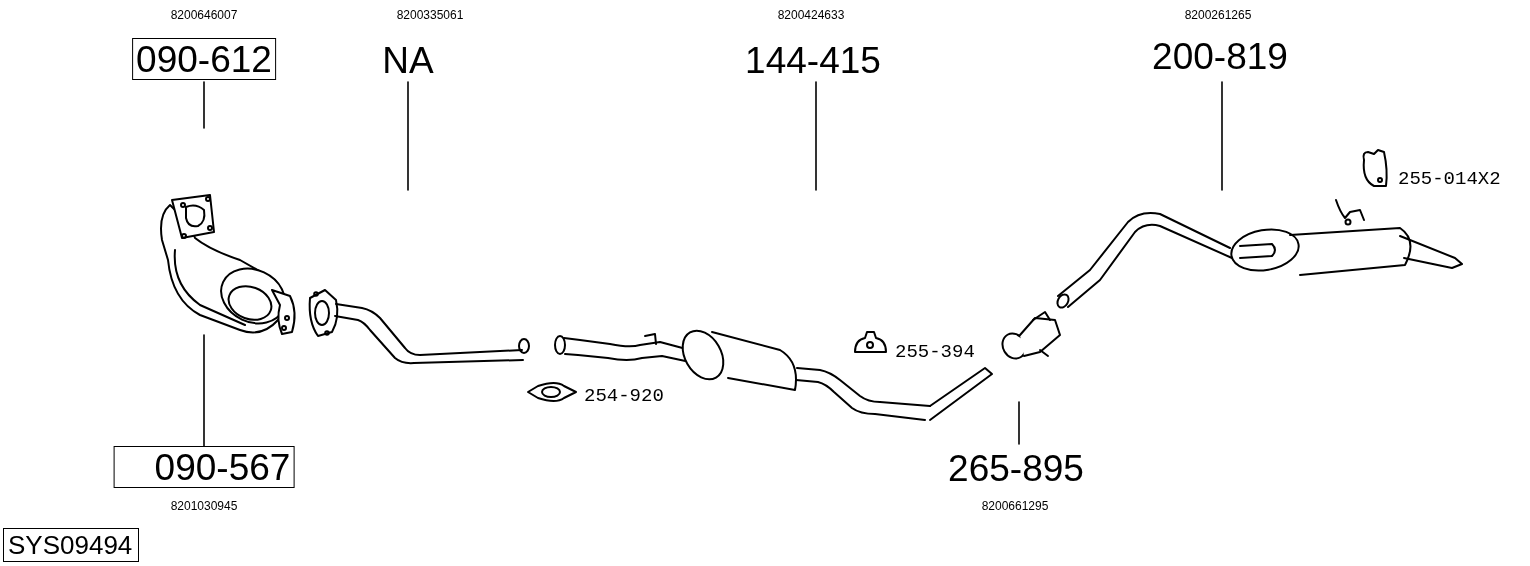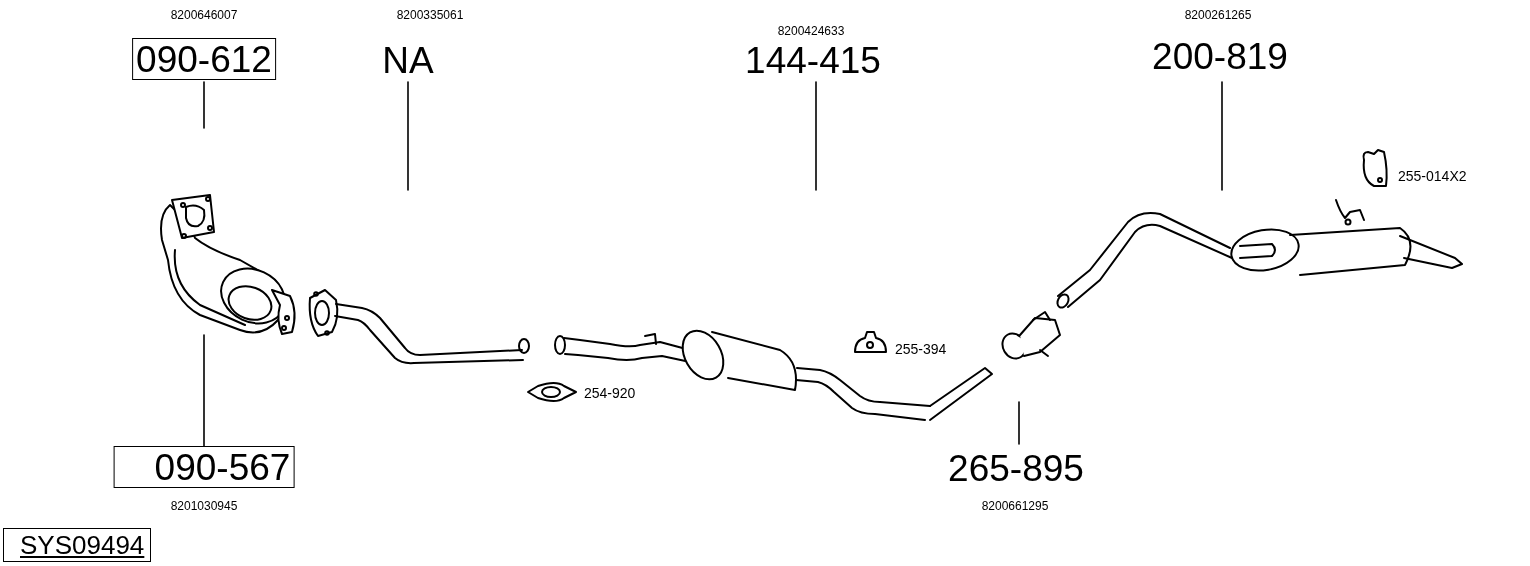--- a/index.html
+++ b/index.html
@@ -1,23 +1,23 @@
 <!DOCTYPE html>
 <html><head>
 <meta charset="utf-8">
 <style>
   html, body { margin:0; padding:0; background:#ffffff; }
   body { width:1530px; height:566px; position:relative; overflow:hidden;
          font-family:"Liberation Sans", sans-serif; color:#000; }
   .oe { position:absolute; font-size:12px; transform:translateX(-50%); white-space:nowrap; }
   .pn { position:absolute; font-size:37px; transform:translateX(-50%); white-space:nowrap; line-height:1; }
   .pn.boxed { border:1.5px solid #000; padding:2px 3px 1px 3px; }
-  .acc { position:absolute; font-size:14px; white-space:nowrap; }
+  .acc { position:absolute; font-size:19px; white-space:nowrap;font-family:Liberation Mono, monospace; }
   .sys { position:absolute; left:3px; top:528px; font-size:26px; border:1.5px solid #000;
-         padding:1px 6px 0 16px; line-height:1.2;text-decoration:underline; }
+         padding:1px 6px 0 4px; line-height:1.2; }
   svg.drawing { position:absolute; left:0; top:0; }
 </style>
 </head>
 <body>
 
 <svg class="drawing" width="1530" height="566" viewBox="0 0 1530 566" fill="none" stroke="#000" stroke-width="2" stroke-linejoin="round" stroke-linecap="round">
 
   <g stroke-width="1.6">
     <line x1="204" y1="82" x2="204" y2="128"></line>
     <line x1="204" y1="335" x2="204" y2="446"></line>
@@ -95,21 +95,21 @@
   </g>
 
   <g>
     <path d="M1364 160 Q1362 152 1368 152 L1374 154 L1378 150 L1384 152 Q1388 170 1386 186 L1374 186 Q1362 180 1364 160 Z" fill="#fff"></path>
     <circle cx="1380" cy="180" r="2"></circle>
   </g>
 </svg>
 
 <div class="oe" style="left:204px; top:8px;">8200646007</div>
 <div class="oe" style="left:408px; top:8px;padding-left:44px;">8200335061</div>
-<div class="oe" style="left:811px; top:24px;text-align:right;">8200424633</div>
+<div class="oe" style="left:811px; top:8px;text-align:right;">8200424633</div>
 <div class="oe" style="left:1218px; top:8px;">8200261265</div>
 <div class="oe" style="left:204px; top:499px;">8201030945</div>
 <div class="oe" style="left:1015px; top:499px;">8200661295</div>
 
 <div class="pn boxed" style="left:204px; top:38px;">090-612</div>
 <div class="pn" style="left:408px; top:42px;">NA</div>
 <div class="pn" style="left:813px; top:42px;">144-415</div>
 <div class="pn" style="left:1220px; top:38px;">200-819</div>
 <div class="pn boxed" style="left:204px; top:446px;padding-left:40px;">090-567</div>
 <div class="pn" style="left:1016px; top:450px;">265-895</div>

